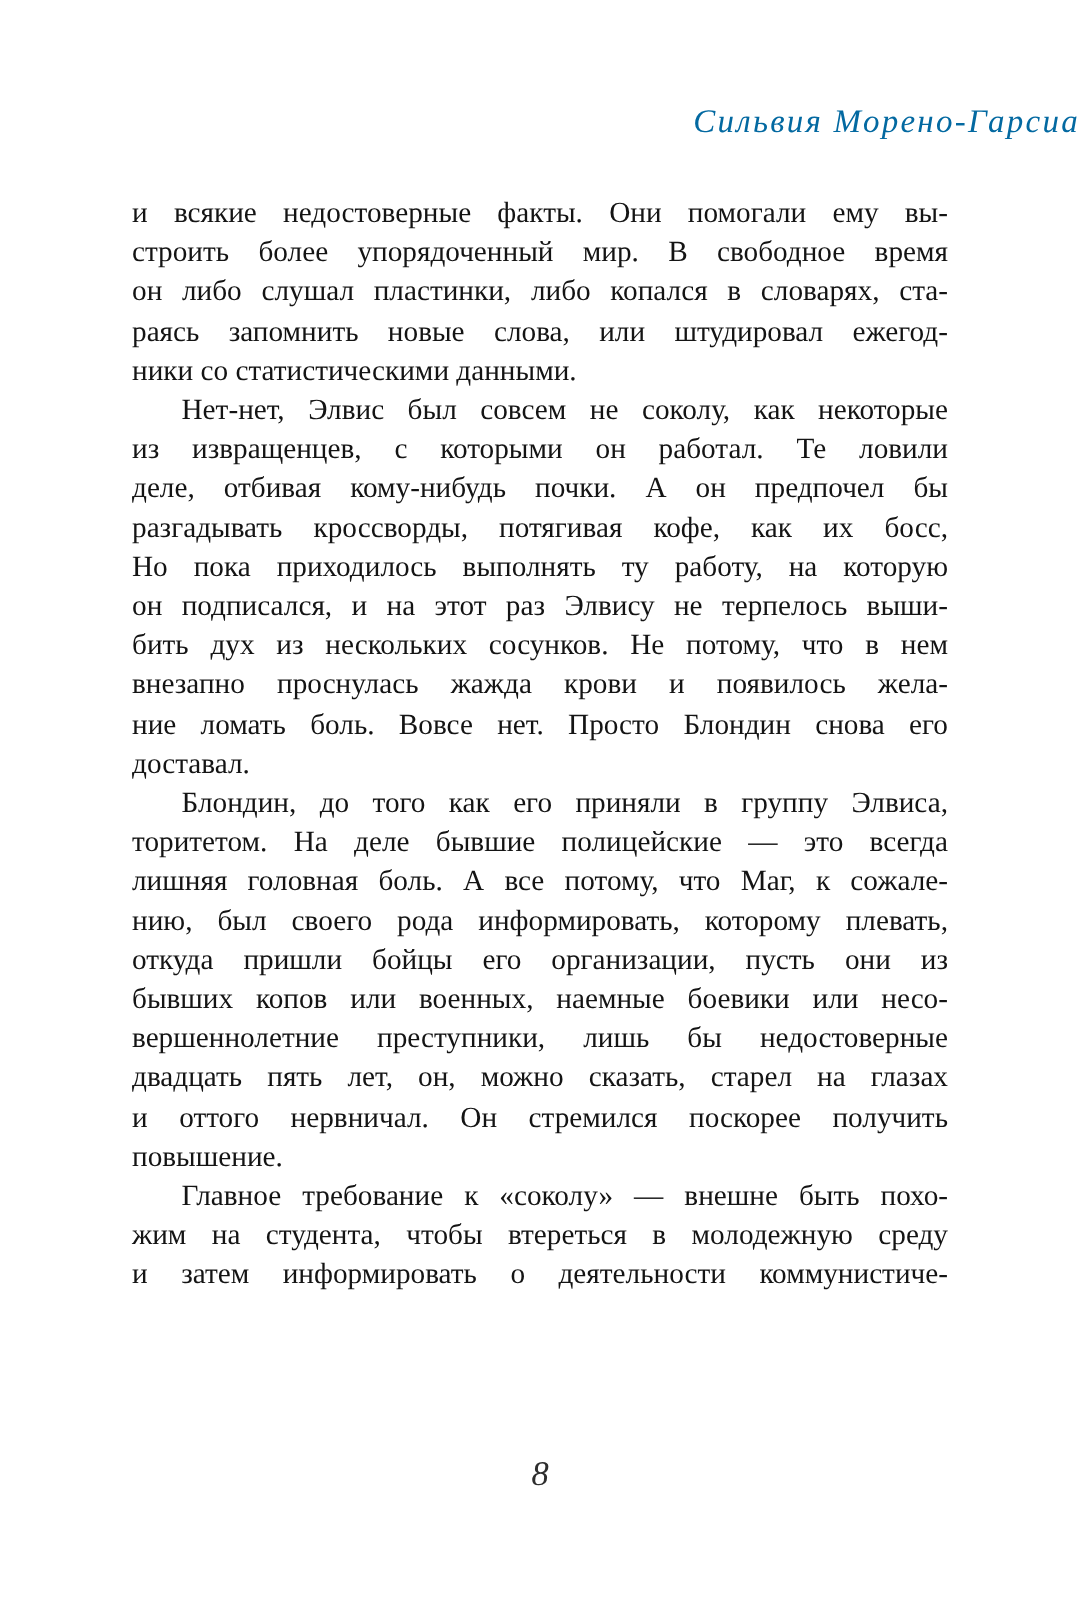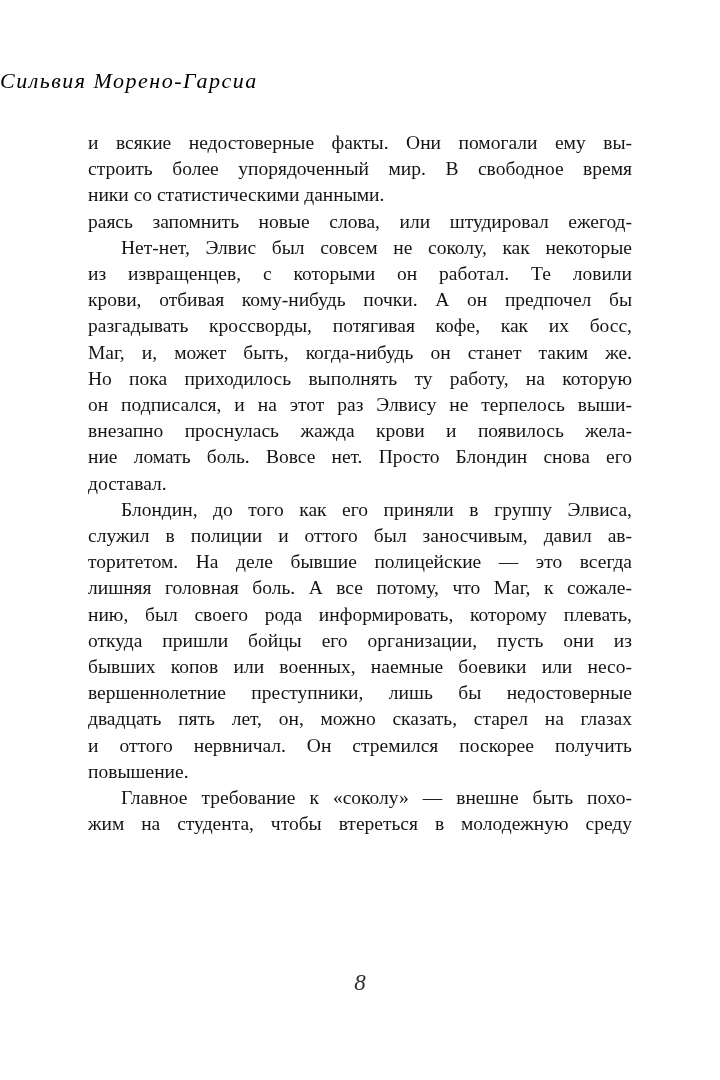--- a/index.html
+++ b/index.html
@@ -14,25 +14,25 @@
     background: #ffffff;
     color: #151515;
     font-family: "Liberation Serif", serif;
     overflow: hidden;
   }
   .running-header {
     position: absolute;
     top: 68px;
     left: 0;
     right: 0;
-    text-align: left;
+    text-align: right;
     font-style: italic;
     font-size: 22px;
     letter-spacing: 1.5px;
-    color: #000000;
+    color: #0369a1;
   }
   .text-block {
     position: absolute;
     top: 130px;
     left: 88px;
     width: 544px;
     font-size: 19.5px;
     line-height: 26.2px;
     color: #141414;
   }
@@ -63,48 +63,49 @@
 </head>
 <body>
 
 <div class="page">
   <div class="running-header">Сильвия Морено-Гарсиа</div>
 
   <div class="text-block">
       <div class="para">
         <div class="line firstline">и всякие недостоверные факты. Они помогали ему вы-</div>
         <div class="line">строить более упорядоченный мир. В свободное время</div>
+        <div class="line">он либо слушал пластинки, либо копался в словарях, ста-</div>
+        <div class="line">раясь запомнить новые слова, или штудировал ежегод-</div>
         <div class="line lastline">ники со статистическими данными.</div>
-        <div class="line">раясь запомнить новые слова, или штудировал ежегод-</div>
       </div>
       <div class="para indent">
         <div class="line firstline">Нет-нет, Элвис был совсем не соколу, как некоторые</div>
         <div class="line">из извращенцев, с которыми он работал. Те ловили</div>
-        <div class="line">крови, отбивая кому-нибудь почки. А он предпочел бы</div>
+        <div class="line">деле, отбивая кому-нибудь почки. А он предпочел бы</div>
         <div class="line">разгадывать кроссворды, потягивая кофе, как их босс,</div>
-        <div class="line">Маг, и, может быть, когда-нибудь он станет таким же.</div>
         <div class="line">Но пока приходилось выполнять ту работу, на которую</div>
         <div class="line">он подписался, и на этот раз Элвису не терпелось выши-</div>
+        <div class="line">бить дух из нескольких сосунков. Не потому, что в нем</div>
         <div class="line">внезапно проснулась жажда крови и появилось жела-</div>
         <div class="line">ние ломать боль. Вовсе нет. Просто Блондин снова его</div>
         <div class="line lastline">доставал.</div>
       </div>
       <div class="para indent">
         <div class="line firstline">Блондин, до того как его приняли в группу Элвиса,</div>
-        <div class="line">служил в полиции и оттого был заносчивым, давил ав-</div>
         <div class="line">торитетом. На деле бывшие полицейские — это всегда</div>
         <div class="line">лишняя головная боль. А все потому, что Маг, к сожале-</div>
         <div class="line">нию, был своего рода информировать, которому плевать,</div>
         <div class="line">откуда пришли бойцы его организации, пусть они из</div>
         <div class="line">бывших копов или военных, наемные боевики или несо-</div>
         <div class="line">вершеннолетние преступники, лишь бы недостоверные</div>
         <div class="line">двадцать пять лет, он, можно сказать, старел на глазах</div>
         <div class="line">и оттого нервничал. Он стремился поскорее получить</div>
         <div class="line lastline">повышение.</div>
       </div>
       <div class="para indent">
         <div class="line firstline">Главное требование к «соколу» — внешне быть похо-</div>
         <div class="line">жим на студента, чтобы втереться в молодежную среду</div>
+        <div class="line">и затем информировать о деятельности коммунистиче-</div>
       </div>
     </div>
 
   <div class="page-number">8</div>
 </div>
 
 </body></html>

